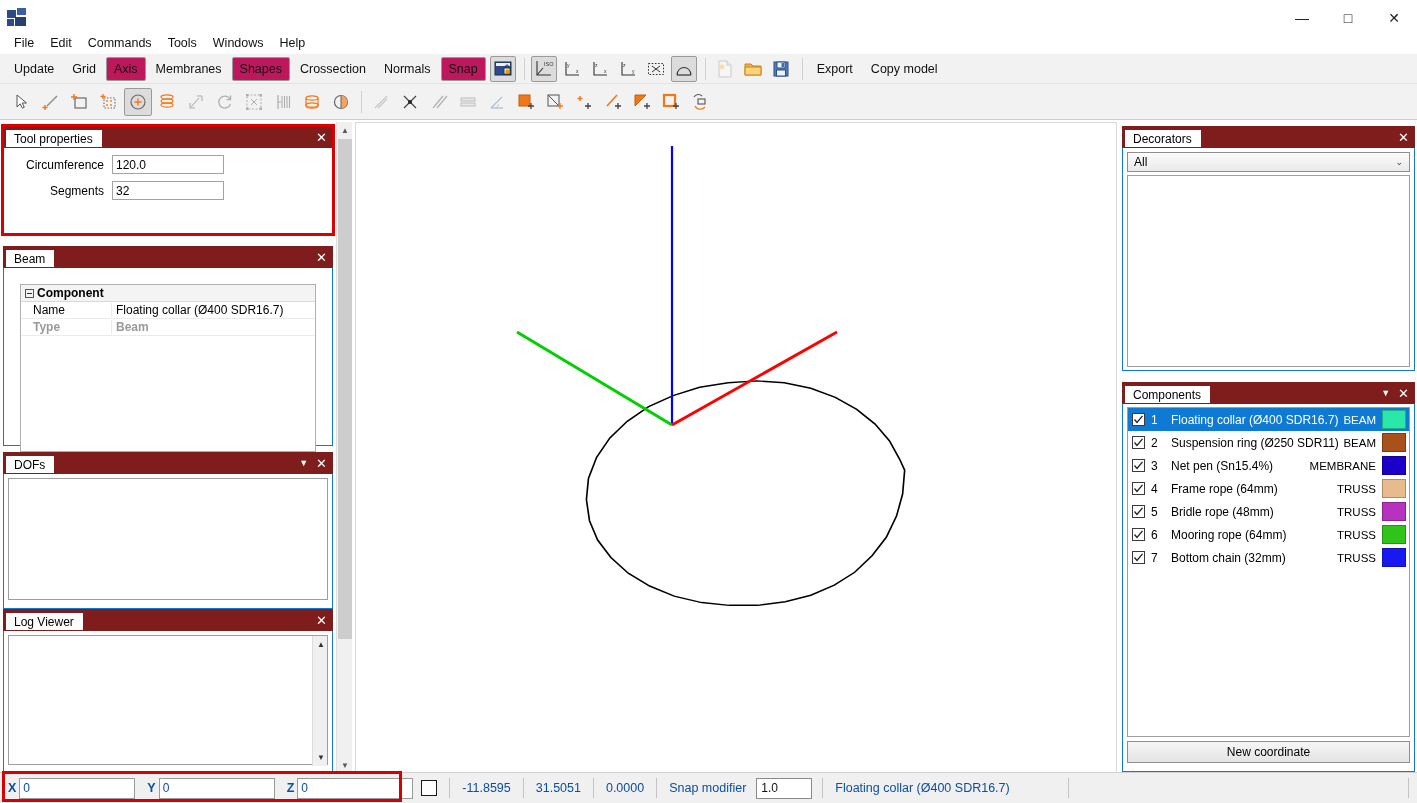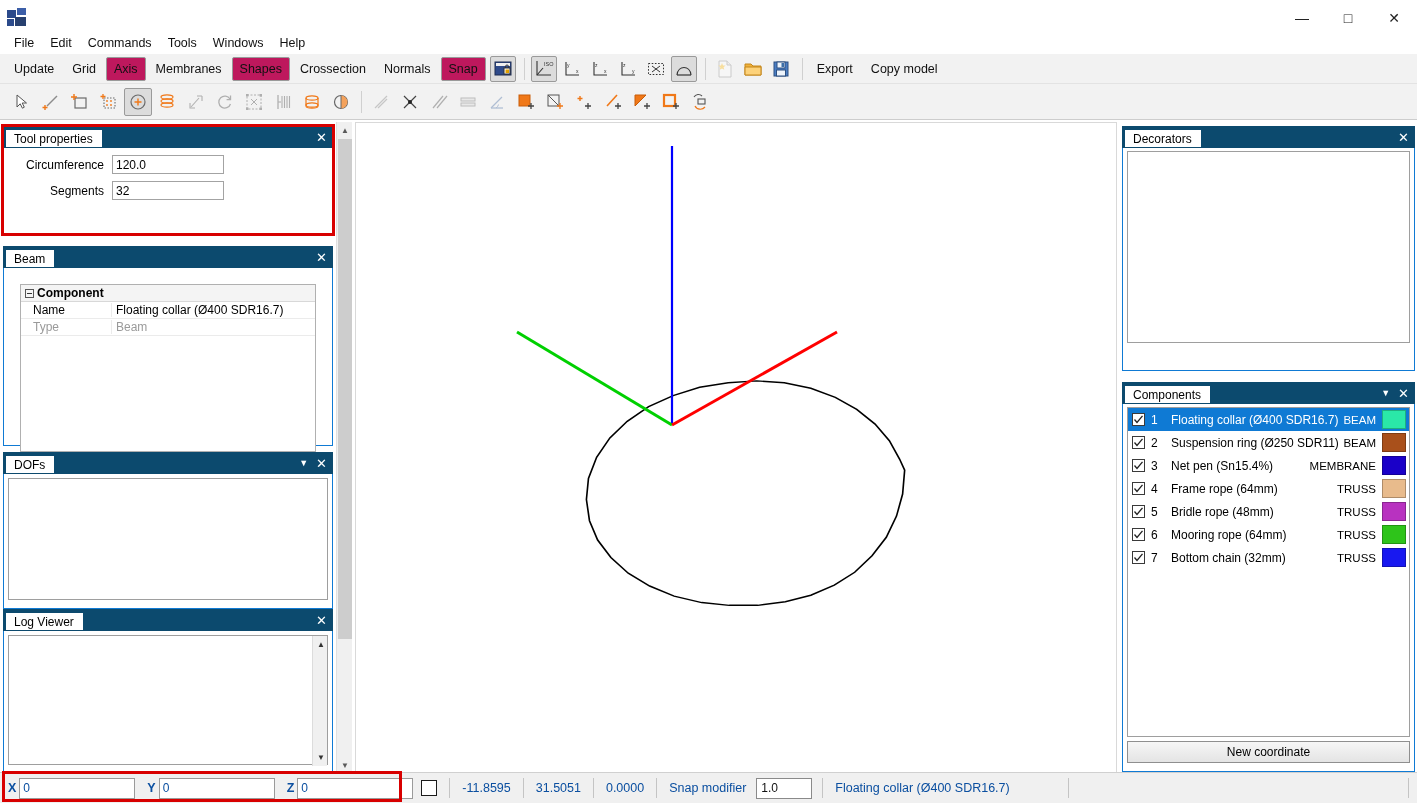--- a/index.html
+++ b/index.html
@@ -71,21 +71,21 @@
   .ibtn2 {
     width: 28px; height: 28px; display: flex; align-items: center; justify-content: center;
     border: 1px solid transparent; border-radius: 2px; margin-right: 1px;
   }
   .ibtn2.toggled { background: #dcdcdc; border-color: #9a9a9a; }
   .ibtn2.dim { opacity: .42; }
 
   
   .panel { position: absolute; background: #ffffff; }
   .ptitle {
-    height: 20px; background: #0c4a6e; position: relative;
+    height: 20px; background: #7f1d1d; position: relative;
     display: flex; align-items: center; gap: 33px;
   }
   .ptab {
     background: #ffffff; height: 17px; margin-top: 3px; margin-left: 3px;
     padding: 0 9px 0 8px; display: flex; align-items: center;
     font-size: 12px; color: #000;
   }
   .pbtns { margin-left: auto; display: flex; align-items: center; padding-right: 6px; gap: 8px; }
   .pclose, .pdrop {
     color: #ffffff; font-size: 13px; line-height: 1; cursor: default;
@@ -115,21 +115,21 @@
   .grow.header { background: #f4f4f4; font-weight: bold; border-bottom: 1px solid #d8d8d8; }
   .gexp { width: 16px; display: flex; align-items: center; justify-content: center; }
   .gexp span {
     display:inline-block; width: 9px; height: 9px; border: 1px solid #555; position: relative;
   }
   .gexp span::before {
     content:''; position: absolute; left: 1px; top: 3px; width: 5px; height: 1px; background: #333;
   }
   .gk { width: 90px; padding-left: 12px; }
   .gv { flex: 1; padding-left: 4px; border-left: 1px solid #ebebeb; }
-  .gdim { color: #9a9a9a; }
+  .gdim { color: #9a9a9a; font-weight: bold; }
 
   
   #dofs-panel { left: 3px; top: 452px; width: 330px; height: 160px;
     border: 1px solid #0f7ad4; border-top: none; }
   .empty-box { margin: 4px; border: 1px solid #9e9e9e; background: #ffffff; }
 
   
   #log-panel { left: 3px; top: 609px; width: 330px; height: 162px;
     border: 1px solid #0f7ad4; border-top: none; }
 
@@ -584,20 +584,24 @@
 
 <div class="panel" style="left:1122px;top:126px;width:293px;height:22px;">
   <div class="ptitle" style="height:22px;">
     <div class="ptab">Decorators</div>
     <div class="pbtns">
       <div class="pclose">✕</div>
     </div>
   </div>
 </div>
 <div class="panel" id="decorators" style="top:148px;height:223px;">
+  <div class="combo">
+    <span>All</span>
+    <span class="caret">⌄</span>
+  </div>
   <div class="dec-list"></div>
 </div>
 
 <div class="panel" style="left:1122px;top:382px;width:293px;height:22px;">
   <div class="ptitle" style="height:22px;">
     <div class="ptab">Components</div>
     <div class="pbtns">
       <div class="pdrop">▼</div>
       <div class="pclose">✕</div>
     </div>

